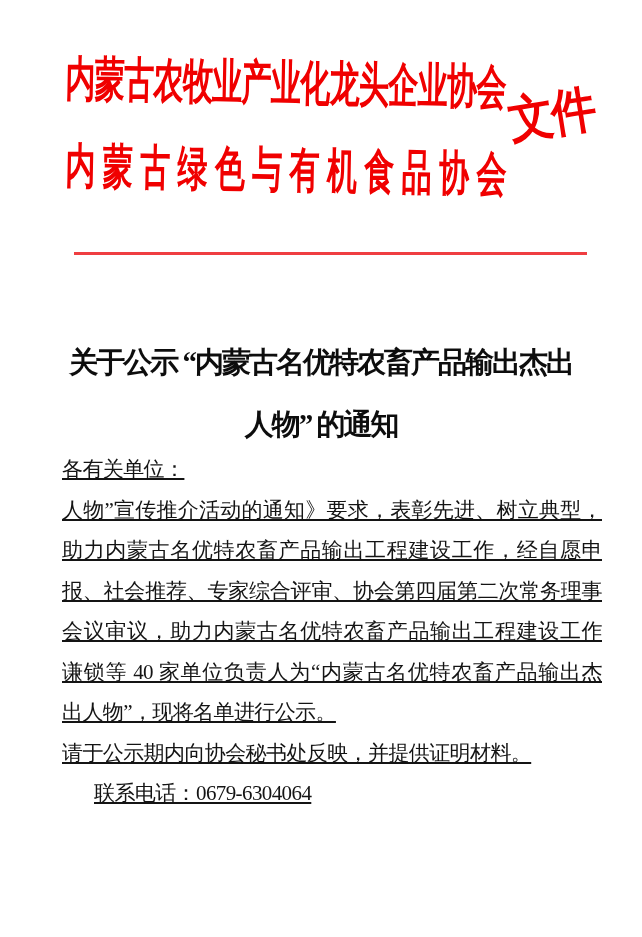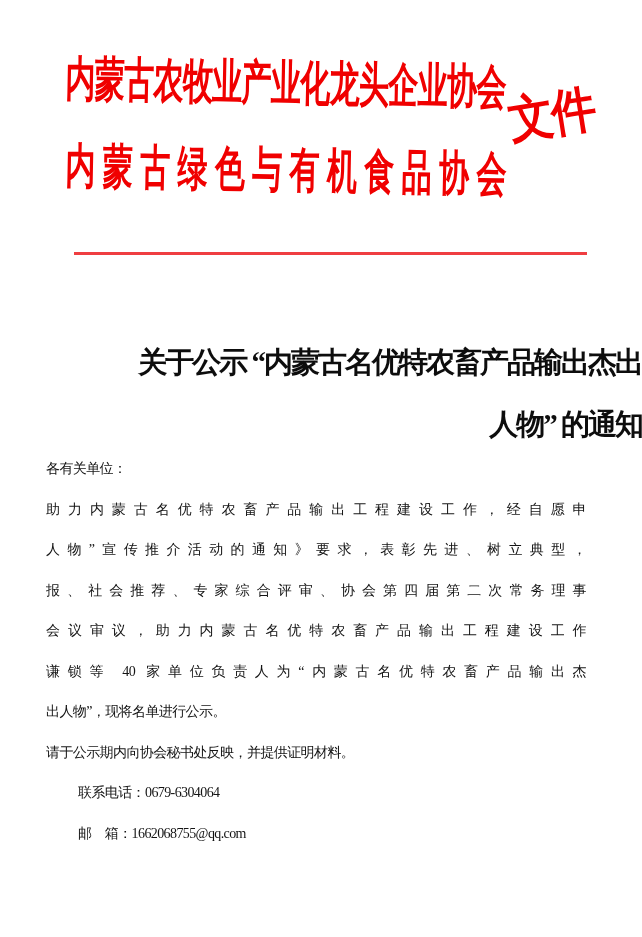--- a/index.html
+++ b/index.html
@@ -30,29 +30,29 @@
     transform-origin:0 0;
     white-space:nowrap;
   }
   .divider{
     position:absolute;left:74px;top:252px;
     width:513px;height:3px;background:#ef3e41;
   }
   
   .title{
     position:absolute;left:0;right:0;top:331px;
-    text-align:right;
+    text-align:center;
     font-size:29px;line-height:62px;font-weight:bold;
     color:#0d0d0d;letter-spacing:-2px;
   }
   
   .body-text{
-    position:absolute;left:46px;top:449px;width:540px;
-    font-size:14px;line-height:40.5px;
-    color:#141414;letter-spacing:-0.6px;
+    position:absolute;left:62px;top:449px;width:540px;
+    font-size:21px;line-height:40.5px;
+    color:#141414;letter-spacing:-0.6px;text-decoration:underline;
   }
   .line{height:40.5px;text-align:justify;overflow:visible;}
   .line.fill{text-align-last:justify;}
   .line.ind{text-indent:42px;}
   .line.ind-sm{text-indent:32px;}
 </style>
 </head>
 <body>
 
 <div class="page">
@@ -65,24 +65,23 @@
 
   <div class="divider"></div>
 
   <div class="title">
     <div>关于公示 “内蒙古名优特农畜产品输出杰出</div>
     <div>人物” 的通知</div>
   </div>
 
   <div class="body-text">
     <div class="line">各有关单位：</div>
+    <div class="line fill">人物”宣传推介活动的通知》要求，表彰先进、树立典型，</div>
     <div class="line fill">助力内蒙古名优特农畜产品输出工程建设工作，经自愿申</div>
-    <div class="line fill">人物”宣传推介活动的通知》要求，表彰先进、树立典型，</div>
     <div class="line fill">报、社会推荐、专家综合评审、协会第四届第二次常务理事</div>
     <div class="line fill">会议审议，助力内蒙古名优特农畜产品输出工程建设工作</div>
     <div class="line fill">谦锁等 40 家单位负责人为“内蒙古名优特农畜产品输出杰</div>
     <div class="line">出人物”，现将名单进行公示。</div>
     <div class="line">请于公示期内向协会秘书处反映，并提供证明材料。</div>
     <div class="line ind-sm">联系电话：0679-6304064</div>
-    <div class="line ind-sm">邮　箱：1662068755@qq.com</div>
   </div>
 
 </div>
 
 </body></html>

